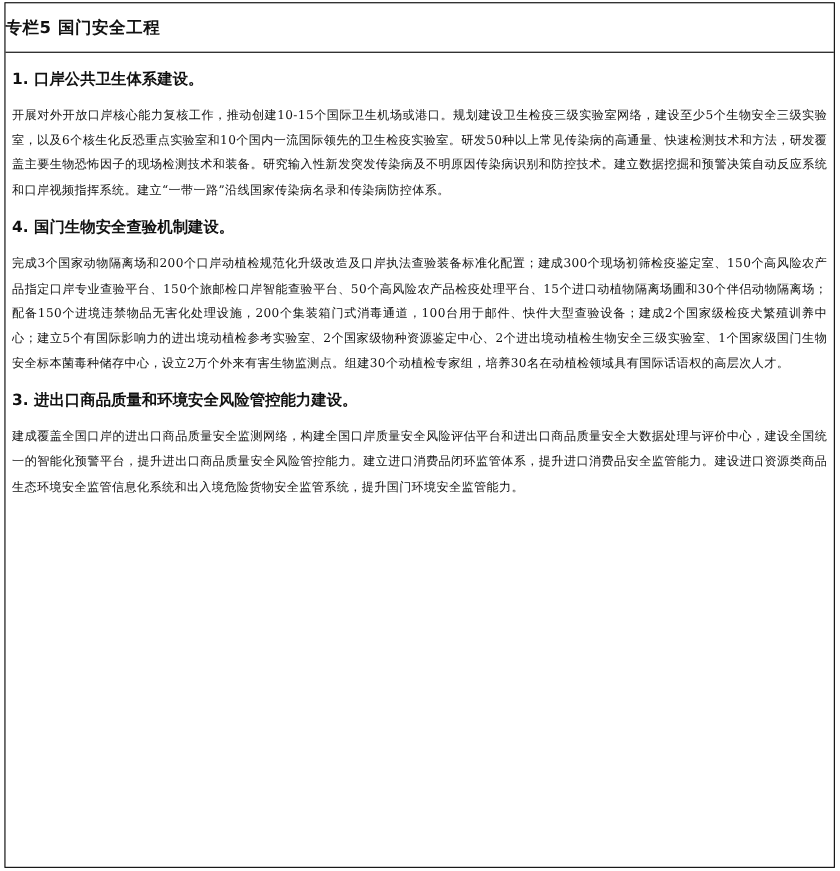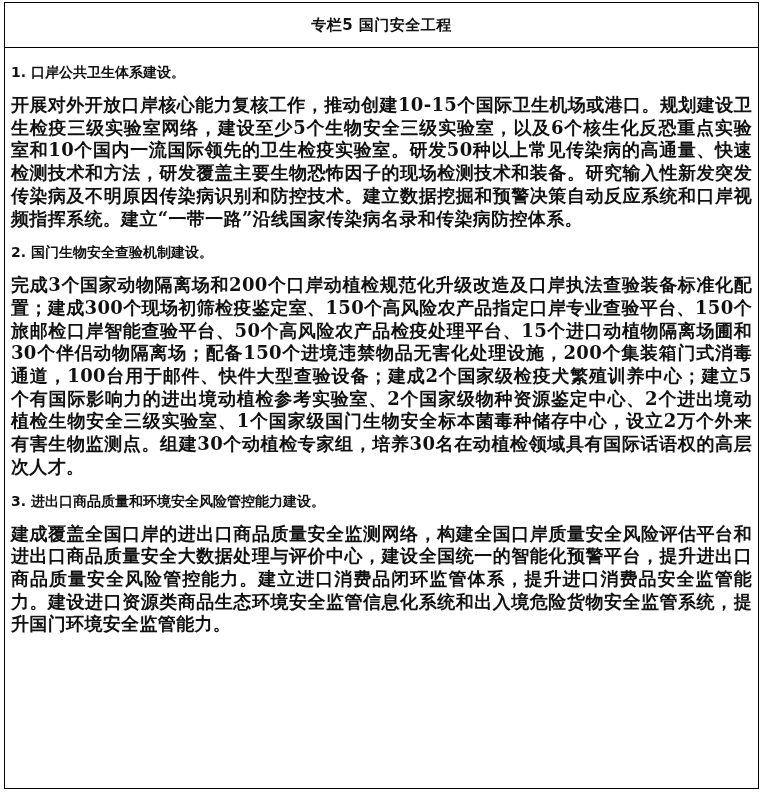--- a/index.html
+++ b/index.html
@@ -22,21 +22,21 @@
     width: 753px;
     height: 785px;
     border: 1.5px solid #000000;
     box-sizing: content-box;
   }
   .box-header {
     height: 44px;
     border-bottom: 1.5px solid #000000;
     display: flex;
     align-items: center;
-    justify-content: center;
+    justify-content: flex-start;
   }
   .box-title {
     font-family: "DejaVu Sans", "Liberation Sans", sans-serif;
     font-size: 15px;
     font-weight: bold;
     letter-spacing: 0.5px;
   }
   .box-body {
     padding: 8px 2px 0 2px;
   }
@@ -44,42 +44,41 @@
     margin: 4px;
   }
   .section-heading {
     font-family: "DejaVu Sans", "Liberation Sans", sans-serif;
     font-weight: bold;
     font-size: 14px;
     line-height: 24px;
     margin: 4px 0 10px 0;
   }
   .section-text {
-    font-size: 18px;
+    font-size: 11px;
     line-height: 22.7px;
     margin: 0 0 10px 0;
     text-align: justify;
     letter-spacing: 0.35px;
-    font-weight: bold;
   }
 </style>
 </head>
 <body>
 
 <div class="box">
   <div class="box-header">
     <div class="box-title">专栏5 国门安全工程</div>
   </div>
   <div class="box-body">
     <div class="section">
       <div class="section-heading">1. 口岸公共卫生体系建设。</div>
       <p class="section-text">开展对外开放口岸核心能力复核工作，推动创建10-15个国际卫生机场或港口。规划建设卫生检疫三级实验室网络，建设至少5个生物安全三级实验室，以及6个核生化反恐重点实验室和10个国内一流国际领先的卫生检疫实验室。研发50种以上常见传染病的高通量、快速检测技术和方法，研发覆盖主要生物恐怖因子的现场检测技术和装备。研究输入性新发突发传染病及不明原因传染病识别和防控技术。建立数据挖掘和预警决策自动反应系统和口岸视频指挥系统。建立“一带一路”沿线国家传染病名录和传染病防控体系。</p>
     </div>
     <div class="section">
-      <div class="section-heading">2. 国门生物安全查验机制建设。</div>
+      <div class="section-heading">4. 国门生物安全查验机制建设。</div>
       <p class="section-text">完成3个国家动物隔离场和200个口岸动植检规范化升级改造及口岸执法查验装备标准化配置；建成300个现场初筛检疫鉴定室、150个高风险农产品指定口岸专业查验平台、150个旅邮检口岸智能查验平台、50个高风险农产品检疫处理平台、15个进口动植物隔离场圃和30个伴侣动物隔离场；配备150个进境违禁物品无害化处理设施，200个集装箱门式消毒通道，100台用于邮件、快件大型查验设备；建成2个国家级检疫犬繁殖训养中心；建立5个有国际影响力的进出境动植检参考实验室、2个国家级物种资源鉴定中心、2个进出境动植检生物安全三级实验室、1个国家级国门生物安全标本菌毒种储存中心，设立2万个外来有害生物监测点。组建30个动植检专家组，培养30名在动植检领域具有国际话语权的高层次人才。</p>
     </div>
     <div class="section">
       <div class="section-heading">3. 进出口商品质量和环境安全风险管控能力建设。</div>
       <p class="section-text">建成覆盖全国口岸的进出口商品质量安全监测网络，构建全国口岸质量安全风险评估平台和进出口商品质量安全大数据处理与评价中心，建设全国统一的智能化预警平台，提升进出口商品质量安全风险管控能力。建立进口消费品闭环监管体系，提升进口消费品安全监管能力。建设进口资源类商品生态环境安全监管信息化系统和出入境危险货物安全监管系统，提升国门环境安全监管能力。</p>
     </div>
     <div class="section">
     </div>
   </div>
 </div>

